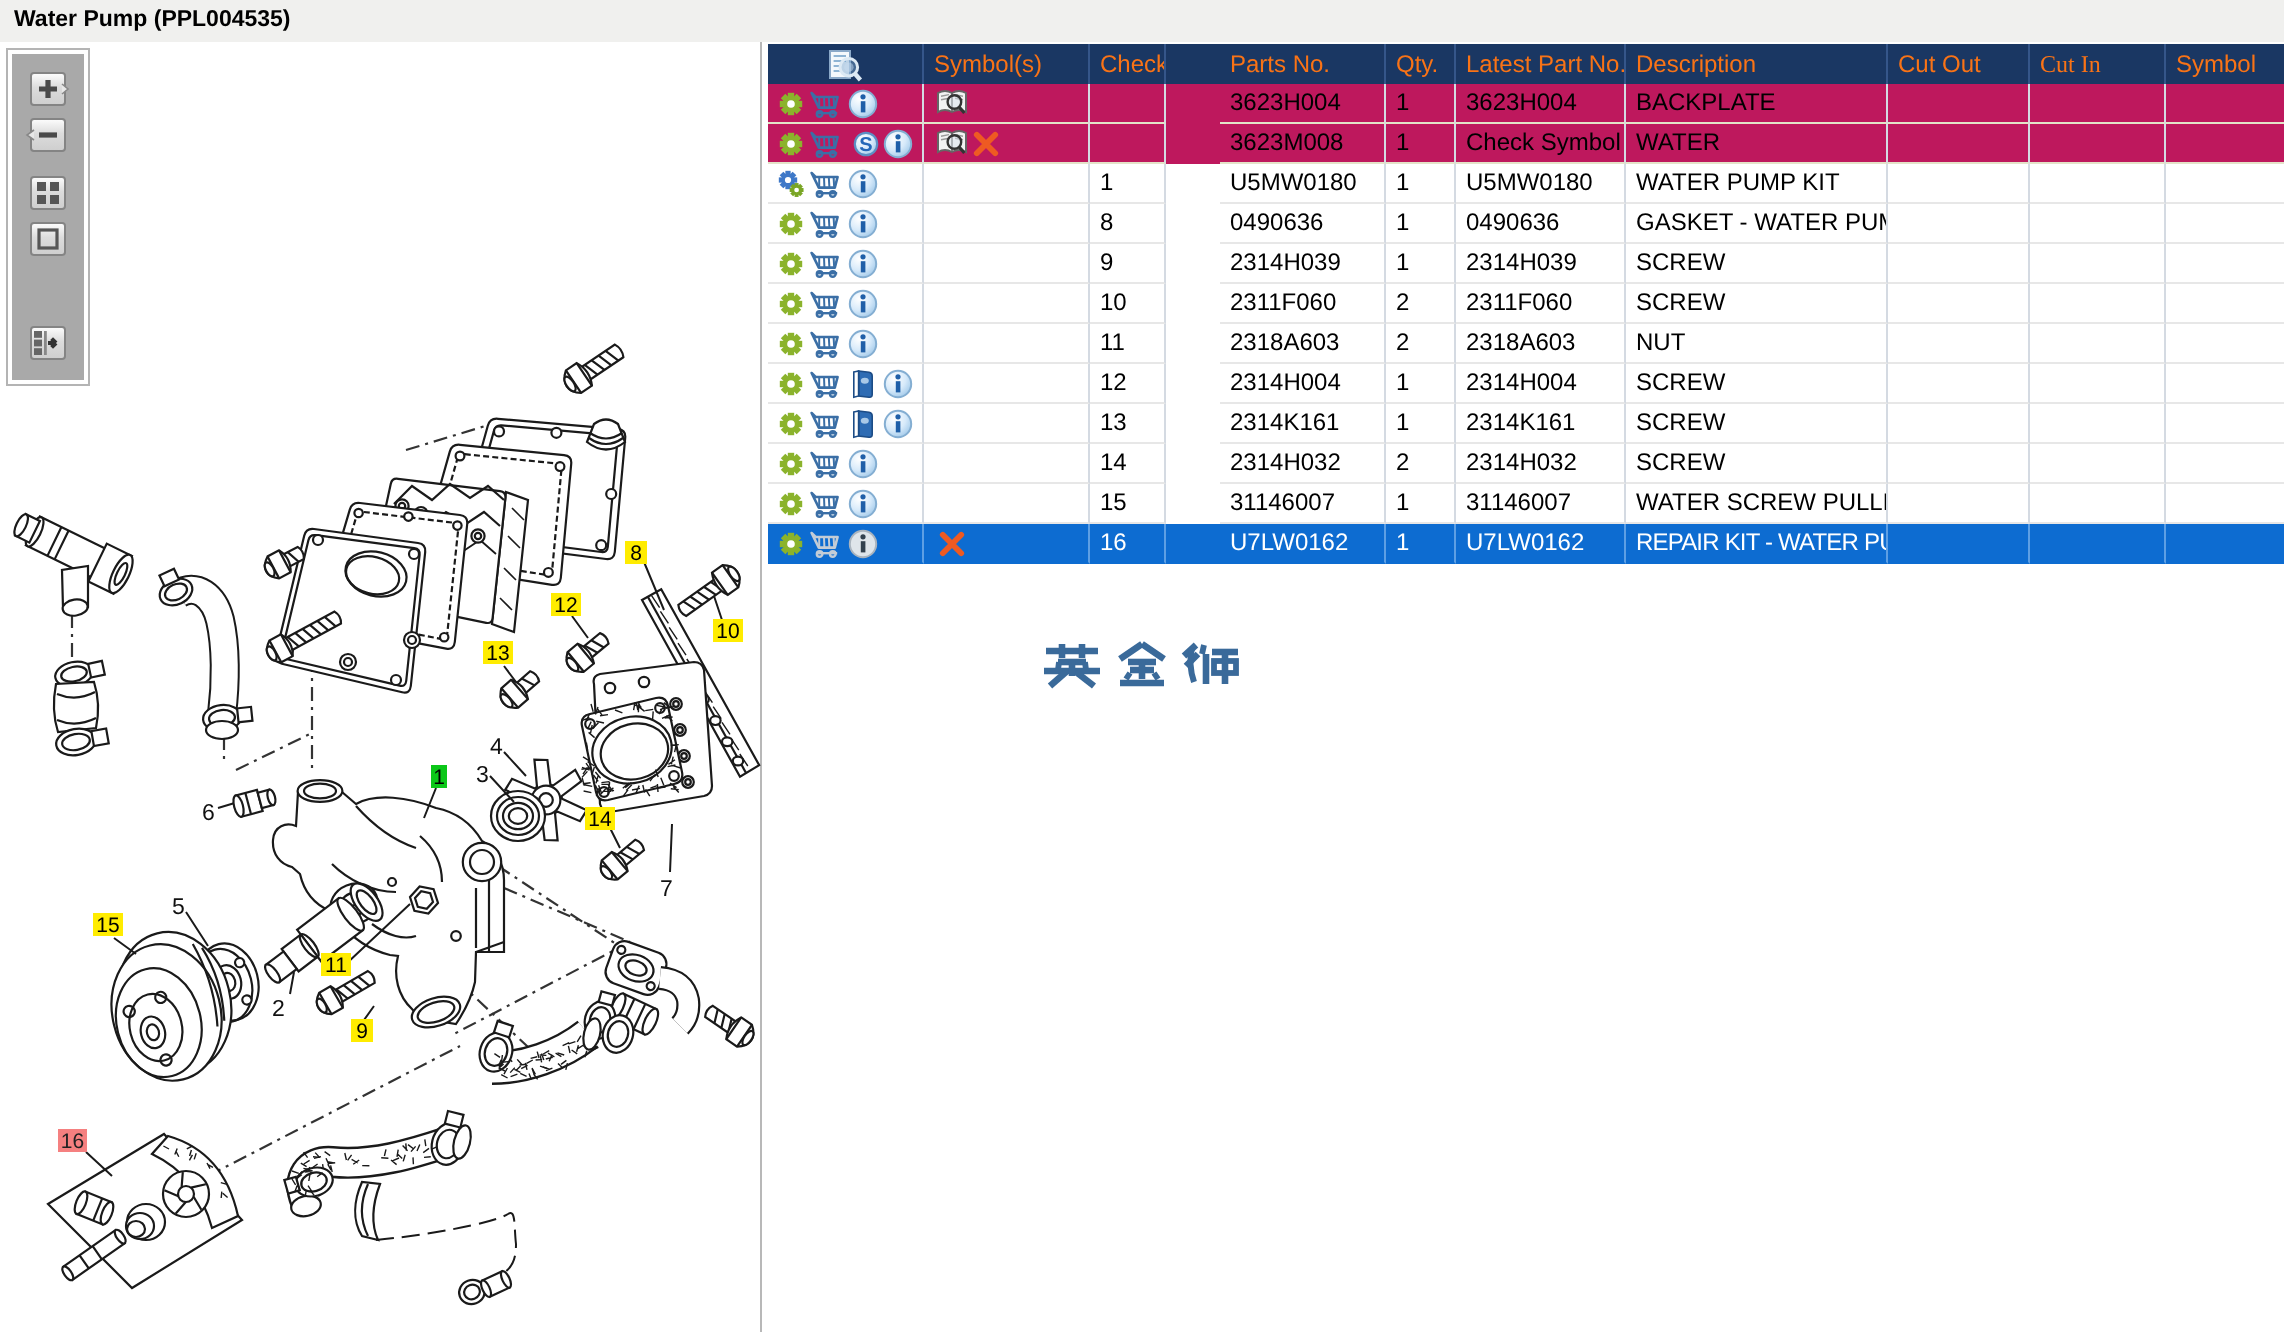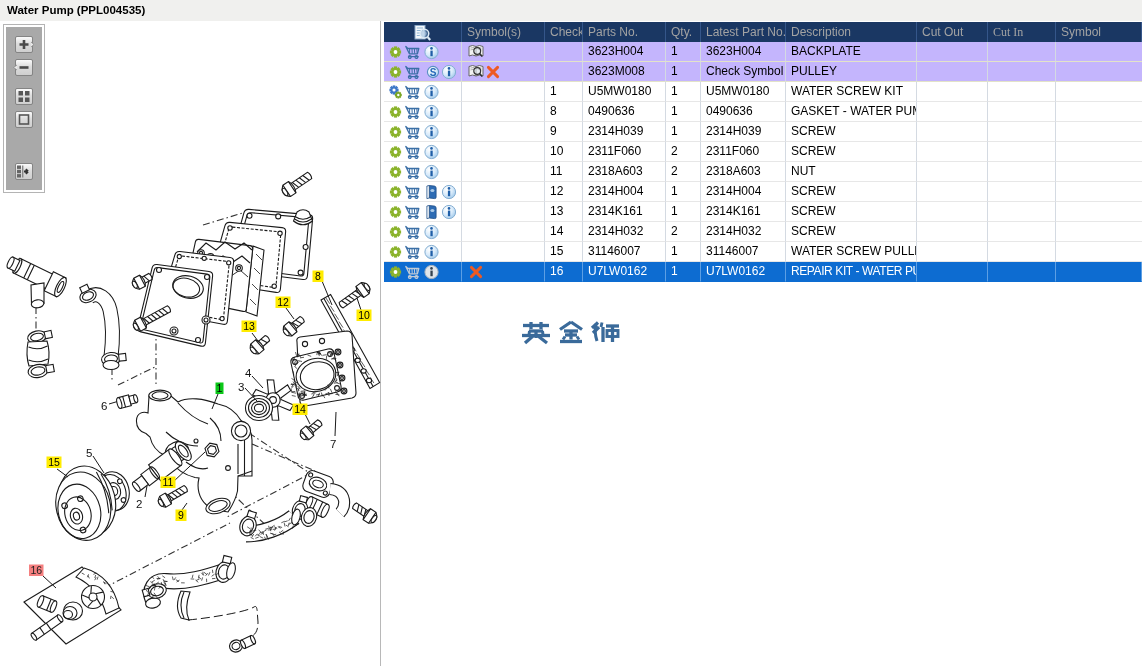--- a/index.html
+++ b/index.html
@@ -7,32 +7,32 @@
 #titlebar{position:absolute;left:0;top:0;width:1142px;height:21px;background:#f0f0ee;}
 #titlebar span{position:absolute;left:7px;top:4px;font-size:11.5px;font-weight:bold;color:#000;}
 #vdiv{position:absolute;left:380px;top:21px;width:1px;height:645px;background:#b8b8b8;}
 #toolbar{position:absolute;left:3px;top:24px;width:40px;height:167px;background:#fff;border:1px solid #b4b4b4;}
 #toolbar .inner{position:absolute;left:2px;top:2px;width:36px;height:163px;background:#a9a9a9;}
 .tbtn{position:absolute;left:11px;width:16px;height:15px;overflow:visible;border:1px solid #848484;border-radius:2px;
 background:linear-gradient(#fbfbfb,#dcdcdc 45%,#cfcfcf);}
 
 #grid{position:absolute;left:384px;top:22px;width:758px;}
 .row{display:flex;height:20px;box-sizing:border-box;}
-.hdr{background:#1a3763;color:#a3a3a3;}
+.hdr{background:#1a3763;color:#f97316;}
 .cell{box-sizing:border-box;flex:none;overflow:hidden;white-space:nowrap;font-size:12px;
 line-height:19px;padding-left:5px;border-right:1px solid #d4dae2;border-bottom:1px solid #e7e7e7;}
 .hdr .cell{border-right:1px solid #35568a;border-bottom:none;line-height:20px;}
-.ry{background:#c4b5fd;}
+.ry{background:#be185d;}
 .ry .cell{border-bottom:1px solid #e3e3c8;}
 .rsel{background:#0d6cd1;color:#fff;}
 .rsel .cell{border-right:1px solid #5d9fe4;border-bottom:1px solid #0d6cd1;}
 .c0{width:78px;padding-left:6px;}
 .c1{width:83px;}
 .c2{width:38px;}
-.c3{width:83px;}
+.c3{width:83px;margin-left:27px;}
 .c4{width:35px;}
 .c5{width:85px;}
 .c6{width:131px;}
 .c7{width:71px;}
 .c8{width:68px;font-family:Liberation Serif, serif;}
 .c9{width:86px;border-right:none;}
 .ic{display:inline-block;vertical-align:middle;margin-top:-2px;}
 #wm{position:absolute;left:520px;top:320px;}
 </style>
 </head>
@@ -239,21 +239,21 @@
             <use href="#bookmagg"></use>
           </g>
           <g transform="translate(31,10)">
             <use href="#redxg"></use>
           </g>
         </svg></div>
 <div class="cell c2"></div>
 <div class="cell c3">3623M008</div>
 <div class="cell c4">1</div>
 <div class="cell c5">Check Symbol</div>
-<div class="cell c6">PULLEY</div>
+<div class="cell c6">WATER</div>
 <div class="cell c7"></div>
       <div class="cell c8"></div>
       <div class="cell c9"></div>
 </div>
 <div class="row">
 <div class="cell c0" style="padding:0"><svg width="77" height="19">
           <g transform="translate(11.5,10)">
             <use href="#gearb"></use>
           </g>
           <g transform="translate(29,10)">
@@ -261,21 +261,21 @@
           </g>
           <g transform="translate(47.5,10)">
             <use href="#infog"></use>
           </g>
         </svg></div>
 <div class="cell c1" style="padding:0"></div>
 <div class="cell c2">1</div>
 <div class="cell c3">U5MW0180</div>
 <div class="cell c4">1</div>
 <div class="cell c5">U5MW0180</div>
-<div class="cell c6">WATER SCREW KIT</div>
+<div class="cell c6">WATER PUMP KIT</div>
 <div class="cell c7"></div>
       <div class="cell c8"></div>
       <div class="cell c9"></div>
 </div>
 <div class="row">
 <div class="cell c0" style="padding:0"><svg width="77" height="19">
           <g transform="translate(11.5,10)">
             <use href="#gearg"></use>
           </g>
           <g transform="translate(29,10)">

